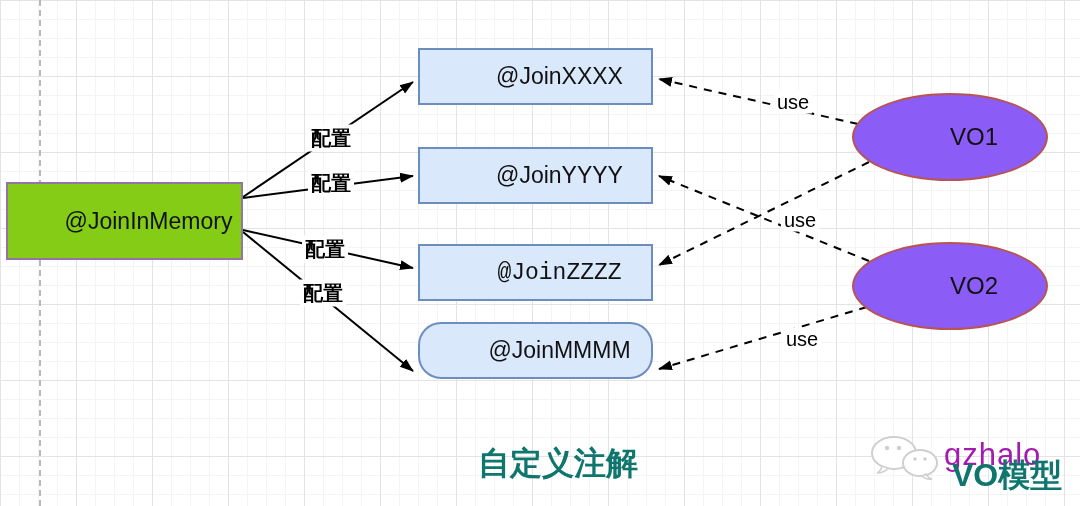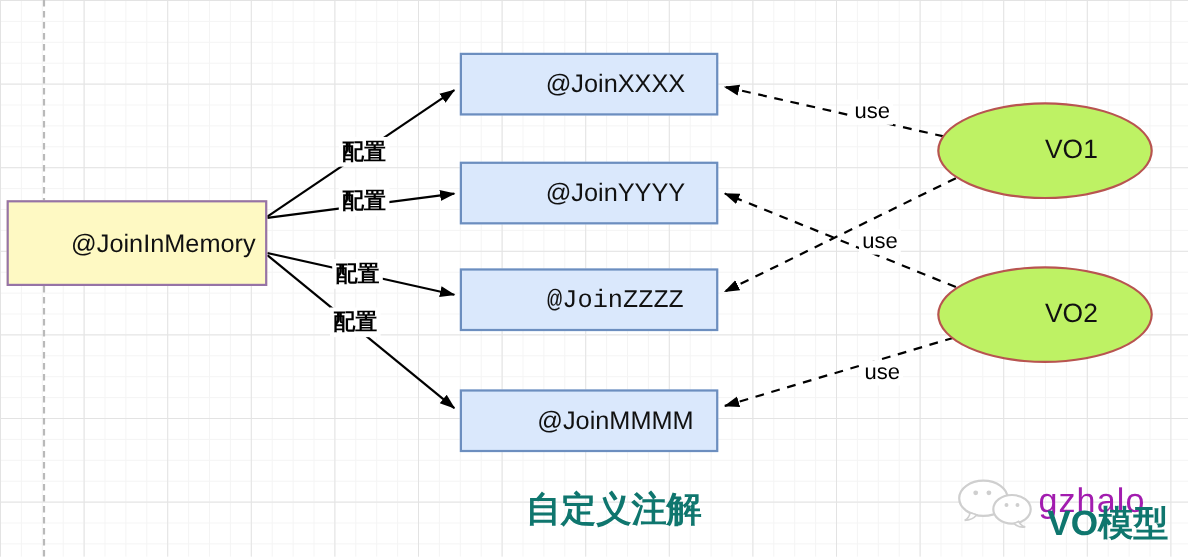--- a/index.html
+++ b/index.html
@@ -19,30 +19,30 @@
     position:absolute;left:39px;top:0;height:506px;width:0;
     border-left:2px dashed #b9b9b9;z-index:1;
   }
   #edge-layer{position:absolute;left:0;top:0;z-index:2;}
   .node{
     position:absolute;display:flex;align-items:center;justify-content:center;
     box-sizing:border-box;color:#111;z-index:3;padding-left:48px;
   }
   .node-source{
     left:6px;top:182px;width:237px;height:78px;
-    background:#fef9c3;border:2px solid #9673a6;font-size:23px;
+    background:#84cc16;border:2px solid #9673a6;font-size:23px;
   }
   .node-annotation{
     left:418px;width:235px;height:57px;
     background:#dae8fc;border:2px solid #6c8ebf;font-size:23px;
   }
-  .ann-0{top:48px;}.ann-1{top:147px;}.ann-2{top:244px;font-family:Liberation Mono, monospace;}.ann-3{top:354px;}
+  .ann-0{top:48px;}.ann-1{top:147px;}.ann-2{top:244px;font-family:Liberation Mono, monospace;}.ann-3{top:322px;border-radius:23px;}
   .node-vo{
     width:196px;height:88px;border-radius:50%;
-    background:#bef264;border:2.5px solid #b85450;font-size:24px;text-align:right;
+    background:#8b5cf6;border:2.5px solid #b85450;font-size:24px;text-align:right;
   }
   .vo-0{left:852px;top:93px;}
   .vo-1{left:852px;top:242px;}
   .edge-label{
     position:absolute;transform:translate(-50%,-50%);
     background:#fff;padding:0 3px;color:#000;z-index:4;white-space:nowrap;
   }
   .lbl-config{font-size:20px;font-weight:bold;font-family:Liberation Serif, serif;}
   .lbl-use{font-size:20px;margin-left:28px;}
   .cfg-0{left:331px;top:138px;}

